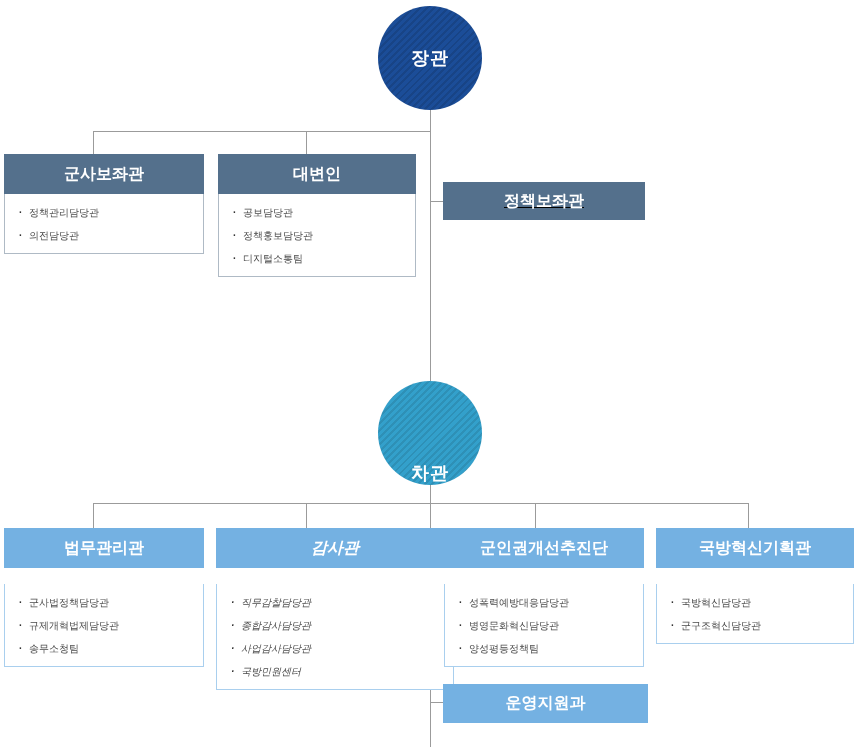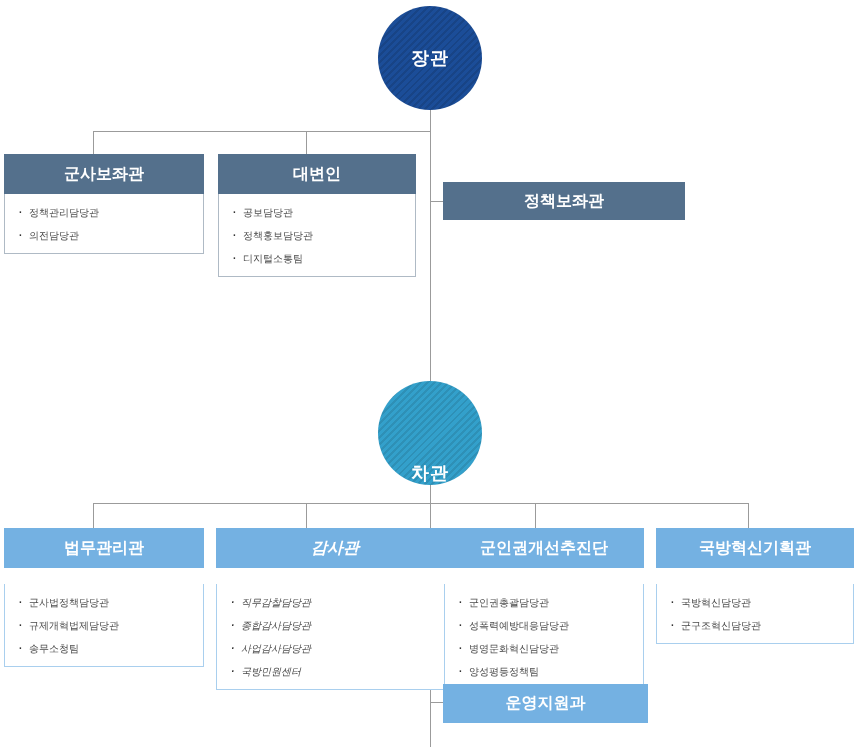--- a/index.html
+++ b/index.html
@@ -77,21 +77,21 @@
   }
   .box-body li::before {
     content: "·";
     position: absolute;
     left: 0;
     color: #333333;
     font-weight: bold;
   }
   
   .box.header-only .box-header { height: 100%; }
-  .box.policy-advisor { left: 443px; top: 182px; width: 242px; height: 38px; }
+  .box.policy-advisor { left: 443px; top: 182px; width: 202px; height: 38px; text-decoration: underline; }
   .box.ops-support   { left: 443px; top: 684px; width: 205px; height: 39px; }
   
   .box.military-aide { left: 4px;   top: 154px; width: 200px; }
   .box.spokesperson  { left: 218px; top: 154px; width: 198px; }
   .box.legal         { left: 4px;   top: 528px; width: 200px; }
   .box.audit         { left: 216px; top: 528px; width: 238px; font-style: italic; }
   .box.human-rights  { left: 444px; top: 528px; width: 200px; }
   .box.innovation    { left: 656px; top: 528px; width: 198px; }
 </style>
 </head>
@@ -155,21 +155,20 @@
       <li>직무감찰담당관</li>
       <li>종합감사담당관</li>
       <li>사업감사담당관</li>
       <li>국방민원센터</li>
     </ul>
   </div>
 
   <div class="box style-bottom human-rights">
     <div class="box-header">군인권개선추진단</div>
     <ul class="box-body">
-      <li>군인권총괄담당관</li>
       <li>성폭력예방대응담당관</li>
       <li>병영문화혁신담당관</li>
       <li>양성평등정책팀</li>
     </ul>
   </div>
 
   <div class="box style-bottom innovation">
     <div class="box-header">국방혁신기획관</div>
     <ul class="box-body">
       <li>국방혁신담당관</li>

